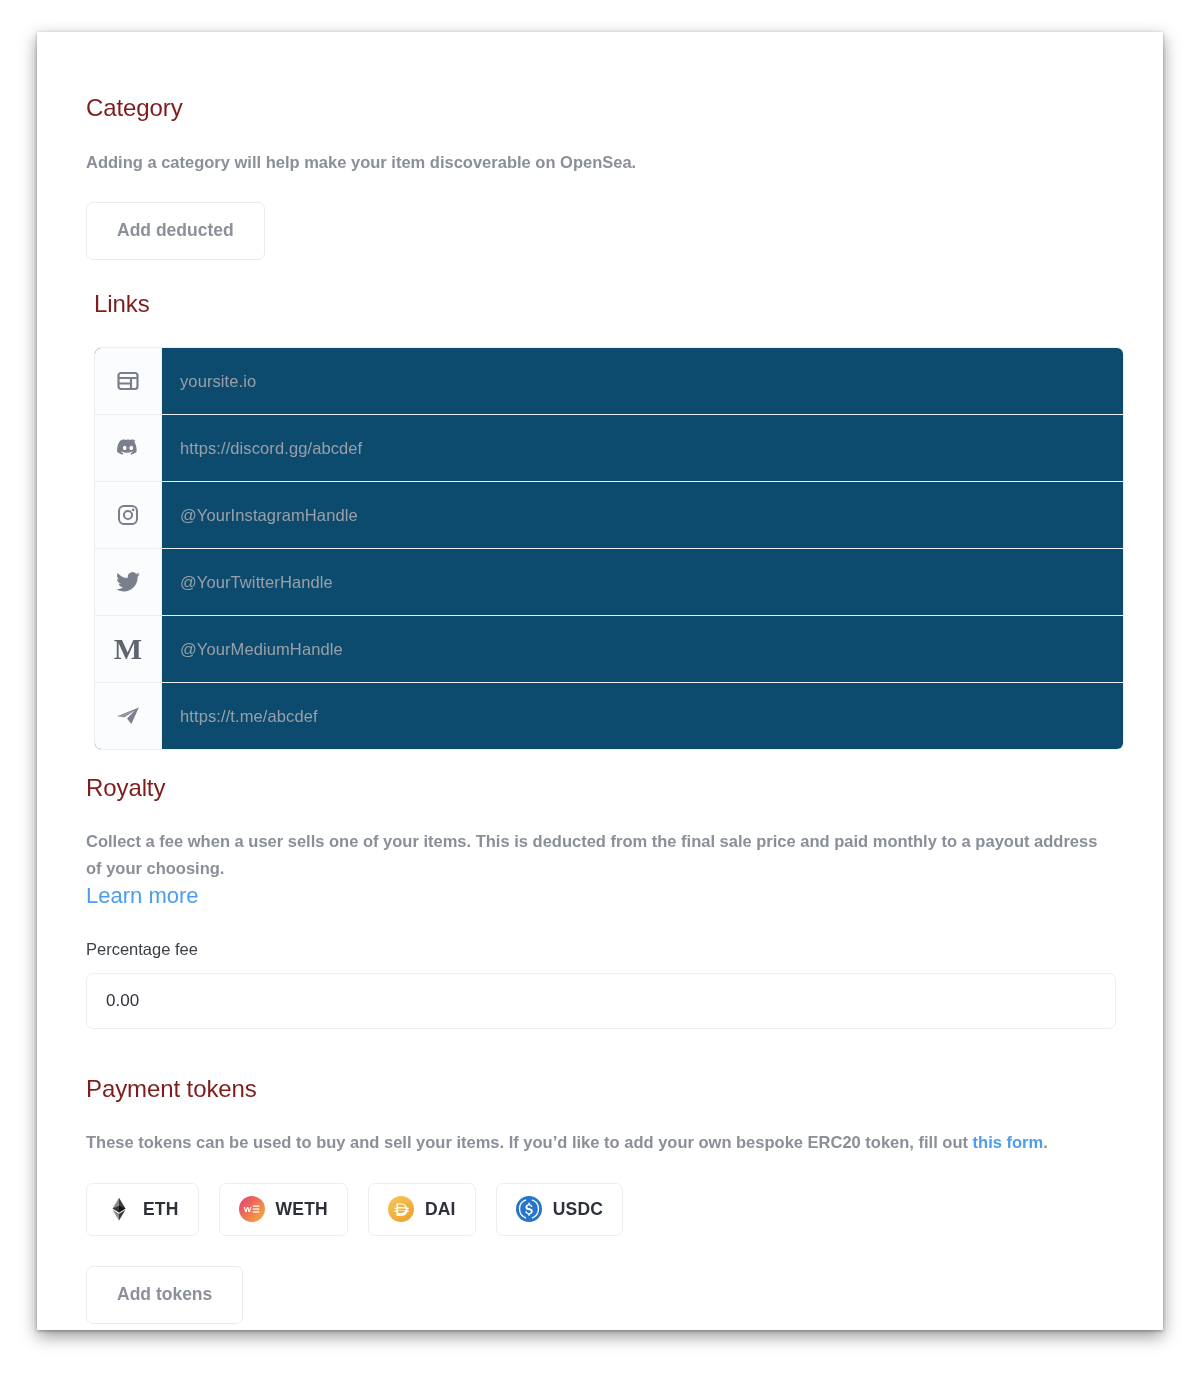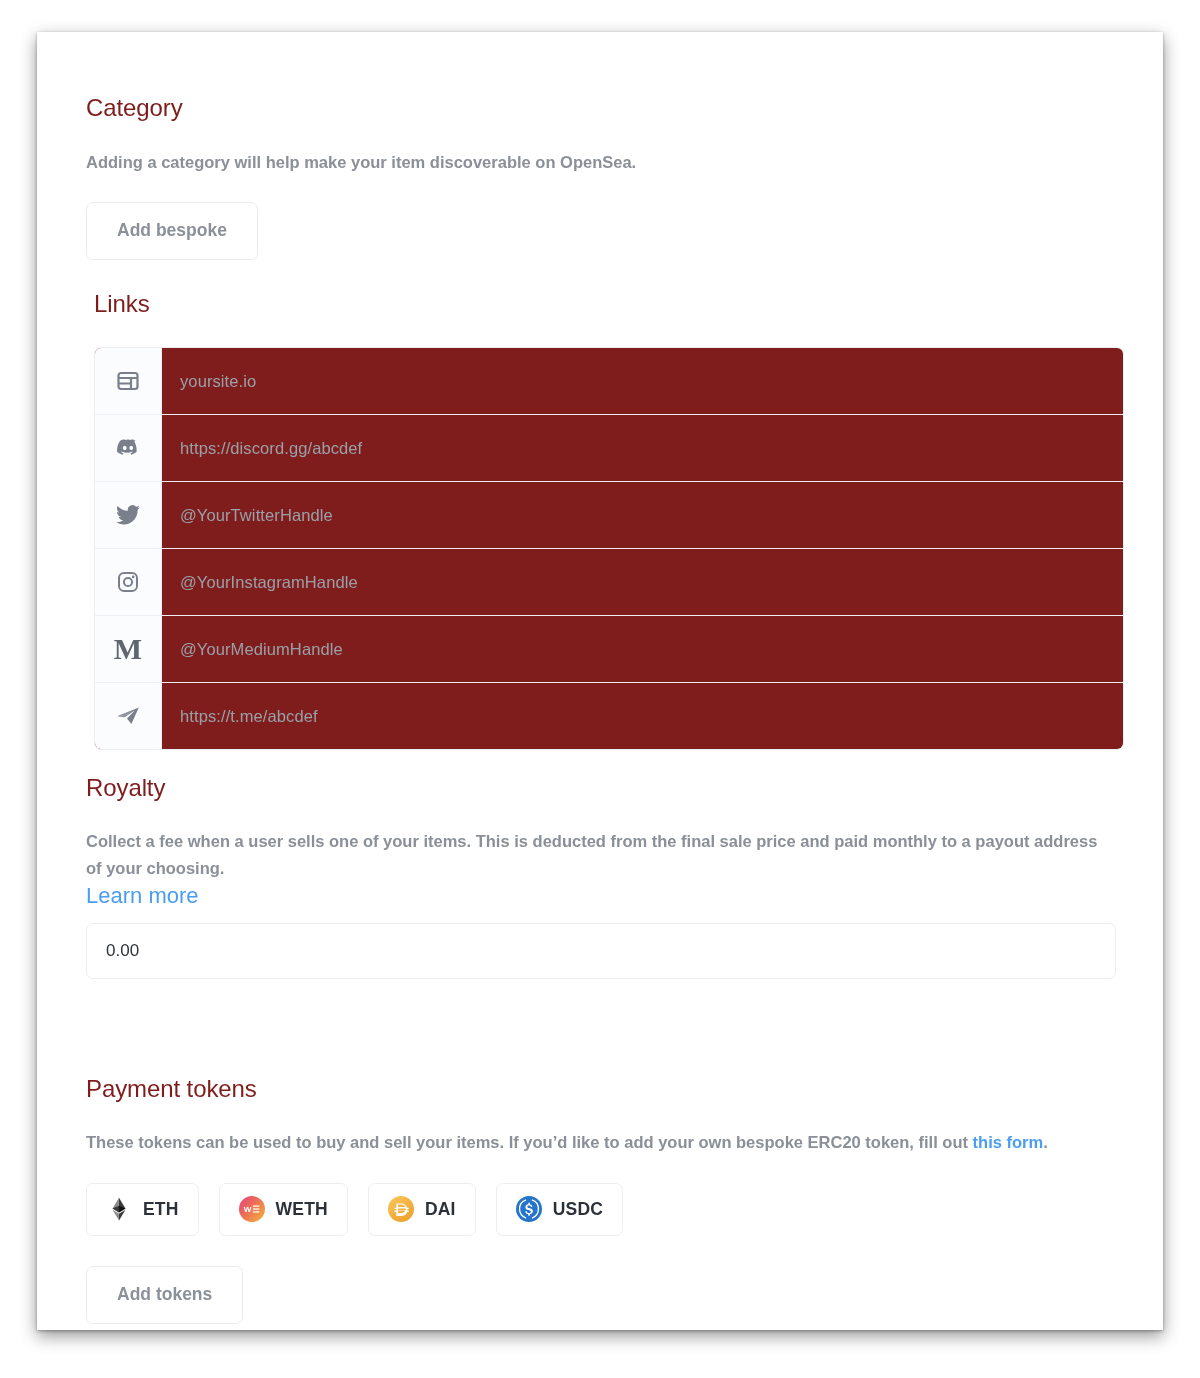--- a/index.html
+++ b/index.html
@@ -86,21 +86,21 @@
     border: 1px solid #eceef1;
     border-radius: 7px;
     overflow: hidden;
     background: #fff;
   }
   .link-row {
     display: flex;
     align-items: stretch;
     height: 66px;
     border-bottom: 1px solid #eceef1;
-    background: #7f1d1d;
+    background: #0c4a6e;
   }
   .link-row:last-child { border-bottom: none; }
   .link-icon-cell {
     width: 66px;
     flex: 0 0 66px;
     display: flex;
     align-items: center;
     justify-content: center;
     background: #fbfcfd;
     border-right: 1px solid #eceef1;
@@ -182,21 +182,21 @@
 <body>
 
 <div class="page-shadow-wrap">
 <div class="page-panel">
 <div class="panel-inner">
 
   <section id="category-section">
     <h2 class="section-title">Category</h2>
     <p class="section-desc">Adding a category will help make your item discoverable on OpenSea.</p>
     <div id="add-category-wrap">
-      <button class="ghost-button">Add bespoke</button>
+      <button class="ghost-button">Add deducted</button>
     </div>
   </section>
 
   <section id="links-section">
     <h2 class="section-title">Links</h2>
     <div id="links-table">
 
       <div class="link-row">
         <div class="link-icon-cell">
           <svg width="24" height="24" viewBox="0 0 24 24" aria-hidden="true">
@@ -213,40 +213,40 @@
         <div class="link-icon-cell">
           <svg width="26" height="26" viewBox="0 0 24 24" aria-hidden="true">
             <path fill="#79808c" d="M19.3 5.3A16 16 0 0 0 15.4 4l-.3.5c1.3.3 2.4.8 3.4 1.4a13.6 13.6 0 0 0-12.9 0c1-.6 2.1-1.1 3.4-1.4L8.6 4a16 16 0 0 0-3.9 1.3C2.3 8.8 1.6 12.3 2 15.8a16 16 0 0 0 4.8 2.4l.9-1.4c-.8-.3-1.5-.7-2.2-1.1l.5-.4a11.5 11.5 0 0 0 9.9 0l.5.4c-.7.4-1.4.8-2.2 1.1l.9 1.4c1.7-.5 3.3-1.3 4.8-2.4.5-4.1-.6-7.6-2.6-10.5zM9 13.9c-.9 0-1.7-.9-1.7-2s.8-2 1.7-2 1.7.9 1.7 2-.8 2-1.7 2zm6 0c-.9 0-1.7-.9-1.7-2s.8-2 1.7-2 1.7.9 1.7 2-.8 2-1.7 2z"></path>
           </svg>
         </div>
         <div class="link-value-cell">https://discord.gg/abcdef</div>
       </div>
 
       <div class="link-row">
         <div class="link-icon-cell">
-          <svg width="26" height="26" viewBox="0 0 24 24" aria-hidden="true">
-            <path fill="#79808c" d="M23 4.9c-.8.4-1.7.6-2.6.8a4.6 4.6 0 0 0 2-2.5c-.9.5-1.9.9-2.9 1.1a4.5 4.5 0 0 0-7.8 3.1c0 .4 0 .7.1 1A12.9 12.9 0 0 1 2.5 3.6a4.5 4.5 0 0 0 1.4 6.1c-.7 0-1.4-.2-2-.6v.1c0 2.2 1.6 4 3.6 4.4-.4.1-.8.2-1.2.2-.3 0-.6 0-.9-.1a4.5 4.5 0 0 0 4.2 3.1A9.1 9.1 0 0 1 1 18.7a12.8 12.8 0 0 0 7 2c8.3 0 12.9-6.9 12.9-12.9v-.6c.9-.6 1.6-1.4 2.1-2.3z"></path>
-          </svg>
-        </div>
-        <div class="link-value-cell">@YourTwitterHandle</div>
-      </div>
-
-      <div class="link-row">
-        <div class="link-icon-cell">
           <svg width="24" height="24" viewBox="0 0 24 24" aria-hidden="true">
             <rect x="3" y="3" width="18" height="18" rx="5" fill="none" stroke="#79808c" stroke-width="2"></rect>
             <circle cx="12" cy="12" r="4.1" fill="none" stroke="#79808c" stroke-width="2"></circle>
             <circle cx="17.2" cy="6.9" r="1.3" fill="#79808c"></circle>
           </svg>
         </div>
         <div class="link-value-cell">@YourInstagramHandle</div>
       </div>
 
       <div class="link-row">
         <div class="link-icon-cell">
+          <svg width="26" height="26" viewBox="0 0 24 24" aria-hidden="true">
+            <path fill="#79808c" d="M23 4.9c-.8.4-1.7.6-2.6.8a4.6 4.6 0 0 0 2-2.5c-.9.5-1.9.9-2.9 1.1a4.5 4.5 0 0 0-7.8 3.1c0 .4 0 .7.1 1A12.9 12.9 0 0 1 2.5 3.6a4.5 4.5 0 0 0 1.4 6.1c-.7 0-1.4-.2-2-.6v.1c0 2.2 1.6 4 3.6 4.4-.4.1-.8.2-1.2.2-.3 0-.6 0-.9-.1a4.5 4.5 0 0 0 4.2 3.1A9.1 9.1 0 0 1 1 18.7a12.8 12.8 0 0 0 7 2c8.3 0 12.9-6.9 12.9-12.9v-.6c.9-.6 1.6-1.4 2.1-2.3z"></path>
+          </svg>
+        </div>
+        <div class="link-value-cell">@YourTwitterHandle</div>
+      </div>
+
+      <div class="link-row">
+        <div class="link-icon-cell">
           <span class="medium-m">M</span>
         </div>
         <div class="link-value-cell">@YourMediumHandle</div>
       </div>
 
       <div class="link-row">
         <div class="link-icon-cell">
           <svg width="26" height="26" viewBox="0 0 24 24" aria-hidden="true">
             <path fill="#79808c" d="M2 12.2 22 4.2 15.1 19.4l-4-5.2 7.4-7.6-9.3 6.3z"></path>
             <path fill="#9299a3" d="M8.2 13.3 4 11.8l14.4-5.4z"></path>
@@ -255,20 +255,21 @@
         <div class="link-value-cell">https://t.me/abcdef</div>
       </div>
 
     </div>
   </section>
 
   <section id="royalty-section">
     <h2 class="section-title">Royalty</h2>
     <p class="section-desc">Collect a fee when a user sells one of your items. This is deducted from the final sale price and paid monthly to a payout address of your choosing.</p>
     <a id="learn-more" class="link-blue">Learn more</a>
+    <div class="field-label">Percentage fee</div>
     <input class="text-input" type="text" value="0.00" style="">
   </section>
 
   <section id="tokens-section">
     <h2 class="section-title">Payment tokens</h2>
     <p class="section-desc"><span>These tokens can be used to buy and sell your items. If you’d like to add your own bespoke ERC20 token, fill out </span><a class="link-blue">this form</a><span>.</span></p>
 
     <div id="token-chips">
 
       <div class="token-chip">

